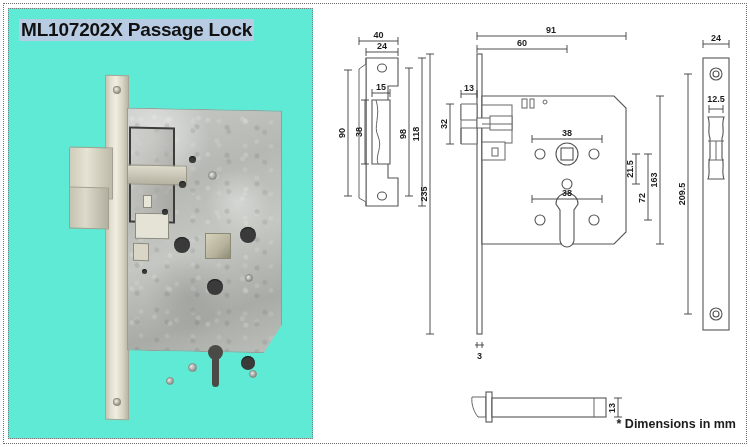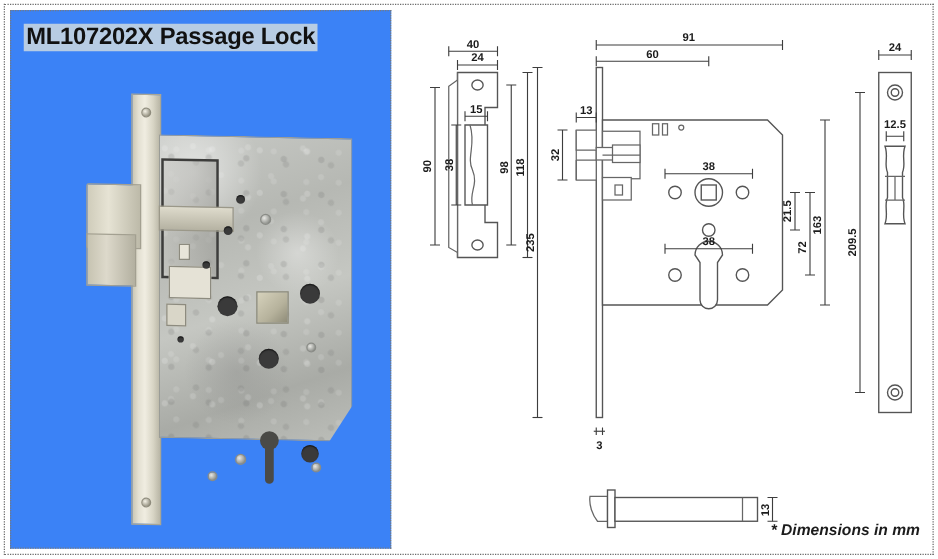--- a/index.html
+++ b/index.html
@@ -29,21 +29,21 @@
     box-sizing: border-box;
     pointer-events: none;
   }
   
   .photo-panel {
     position: absolute;
     left: 8px;
     top: 8px;
     width: 305px;
     height: 431px;
-    background: #3b82f6;
+    background: #5eead4;
     border: 1px dotted #7a7a7a;
     box-sizing: border-box;
   }
   .title-wrap {
     position: absolute;
     left: 10px;
     top: 10px;
     white-space: nowrap;
   }
   .title {
@@ -223,21 +223,20 @@
   }
   .note {
     position:absolute;
     right:10px;
     bottom:8px;
     font-size:12.5px;
     font-weight:bold;
     color:#1c1c1c;
     font-family:"Liberation Sans", sans-serif;
     white-space:nowrap;
-    font-style:italic;
   }
 </style>
 </head>
 <body>
 
 <div class="sheet">
 
   <div class="outer-frame"></div>
 
   <div class="photo-panel">

